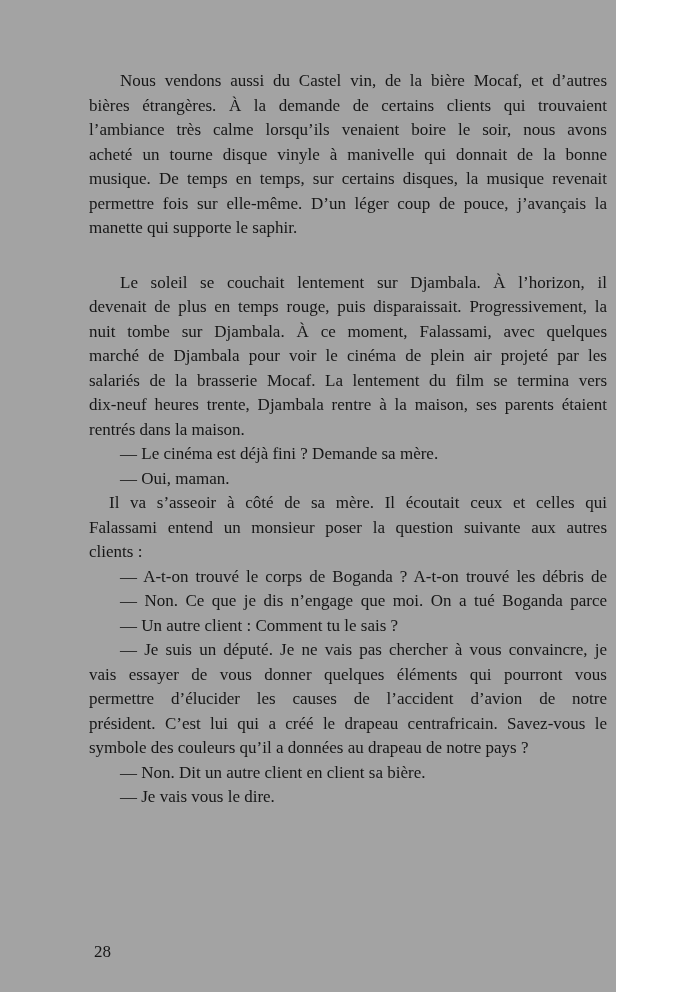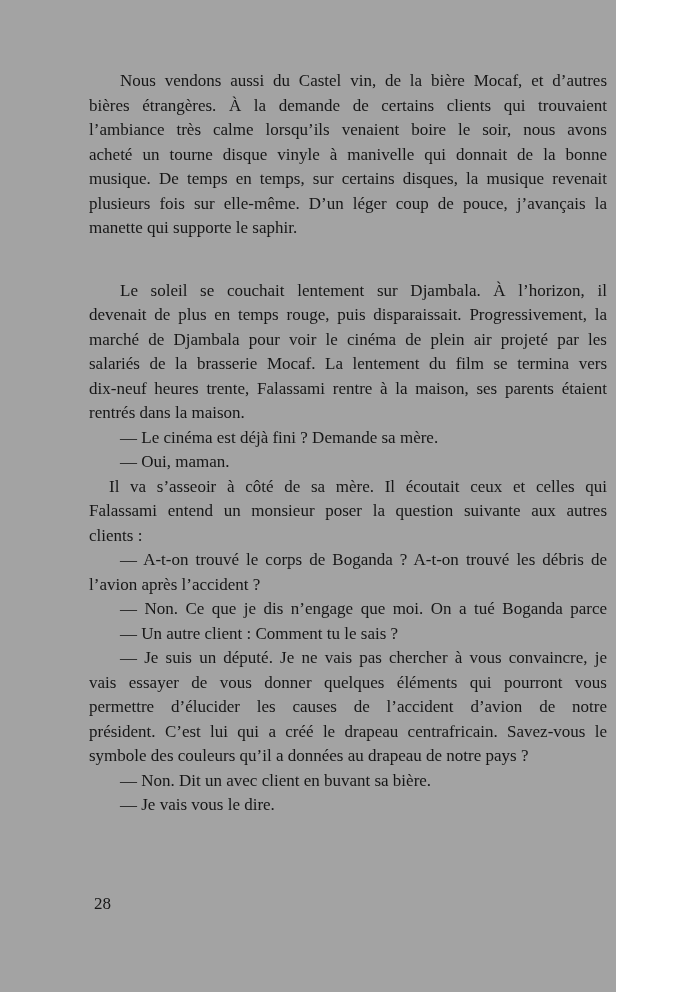--- a/index.html
+++ b/index.html
@@ -23,96 +23,96 @@
     top: 69px;
     width: 518px;
     font-size: 17px;
     line-height: 24.5px;
   }
   .paragraph {
     margin: 0;
     padding: 0;
   }
   .paragraph.gap-before {
-    margin-top: 38px;
+    margin-top: 30px;
   }
   .line {
     text-align: justify;
     text-align-last: justify;
   }
   .line.last {
     text-align: right;
     text-align-last: left;
     font-family: Liberation Serif, serif;
   }
   .paragraph .line.first {
     text-indent: 31px;
   }
   .paragraph.indent-small .line.first {
     text-indent: 20px;
   }
   .page-number {
     position: absolute;
     left: 94px;
-    top: 892px;
+    top: 940px;
     font-size: 17px;
     line-height: 24.5px;
   }
 </style>
 </head>
 <body>
 
 <div class="page">
   <div class="text-block">
       <div class="paragraph">
         <div class="line first">Nous vendons aussi du Castel vin, de la bière Mocaf, et d’autres</div>
         <div class="line">bières étrangères. À la demande de certains clients qui trouvaient</div>
         <div class="line">l’ambiance très calme lorsqu’ils venaient boire le soir, nous avons</div>
         <div class="line">acheté un tourne disque vinyle à manivelle qui donnait de la bonne</div>
         <div class="line">musique. De temps en temps, sur certains disques, la musique revenait</div>
-        <div class="line">plusieurs fois sur elle-même. D’un léger coup de pouce, j’avançais la</div>
+        <div class="line">permettre fois sur elle-même. D’un léger coup de pouce, j’avançais la</div>
         <div class="line last">manette qui supporte le saphir.</div>
       </div>
       <div class="paragraph gap-before">
         <div class="line first">Le soleil se couchait lentement sur Djambala. À l’horizon, il</div>
         <div class="line">devenait de plus en temps rouge, puis disparaissait. Progressivement, la</div>
+        <div class="line">nuit tombe sur Djambala. À ce moment, Falassami, avec quelques</div>
         <div class="line">marché de Djambala pour voir le cinéma de plein air projeté par les</div>
         <div class="line">salariés de la brasserie Mocaf. La lentement du film se termina vers</div>
-        <div class="line">dix-neuf heures trente, Falassami rentre à la maison, ses parents étaient</div>
+        <div class="line">dix-neuf heures trente, Djambala rentre à la maison, ses parents étaient</div>
         <div class="line last">rentrés dans la maison.</div>
       </div>
       <div class="paragraph">
         <div class="line first last">— Le cinéma est déjà fini ? Demande sa mère.</div>
       </div>
       <div class="paragraph">
         <div class="line first last">— Oui, maman.</div>
       </div>
       <div class="paragraph indent-small">
         <div class="line first">Il va s’asseoir à côté de sa mère. Il écoutait ceux et celles qui</div>
         <div class="line">Falassami entend un monsieur poser la question suivante aux autres</div>
         <div class="line last">clients :</div>
       </div>
       <div class="paragraph">
         <div class="line first">— A-t-on trouvé le corps de Boganda ? A-t-on trouvé les débris de</div>
-        <div class="line last">l’avion après l’accident ?</div>
       </div>
       <div class="paragraph">
         <div class="line first">— Non. Ce que je dis n’engage que moi. On a tué Boganda parce</div>
       </div>
       <div class="paragraph">
         <div class="line first last">— Un autre client : Comment tu le sais ?</div>
       </div>
       <div class="paragraph">
         <div class="line first">— Je suis un député. Je ne vais pas chercher à vous convaincre, je</div>
         <div class="line">vais essayer de vous donner quelques éléments qui pourront vous</div>
         <div class="line">permettre d’élucider les causes de l’accident d’avion de notre</div>
         <div class="line">président. C’est lui qui a créé le drapeau centrafricain. Savez-vous le</div>
         <div class="line last">symbole des couleurs qu’il a données au drapeau de notre pays ?</div>
       </div>
       <div class="paragraph">
-        <div class="line first last">— Non. Dit un avec client en buvant sa bière.</div>
+        <div class="line first last">— Non. Dit un autre client en client sa bière.</div>
       </div>
       <div class="paragraph">
         <div class="line first last">— Je vais vous le dire.</div>
       </div>
     </div>
   <div class="page-number">28</div>
 </div>
 
 </body></html>

